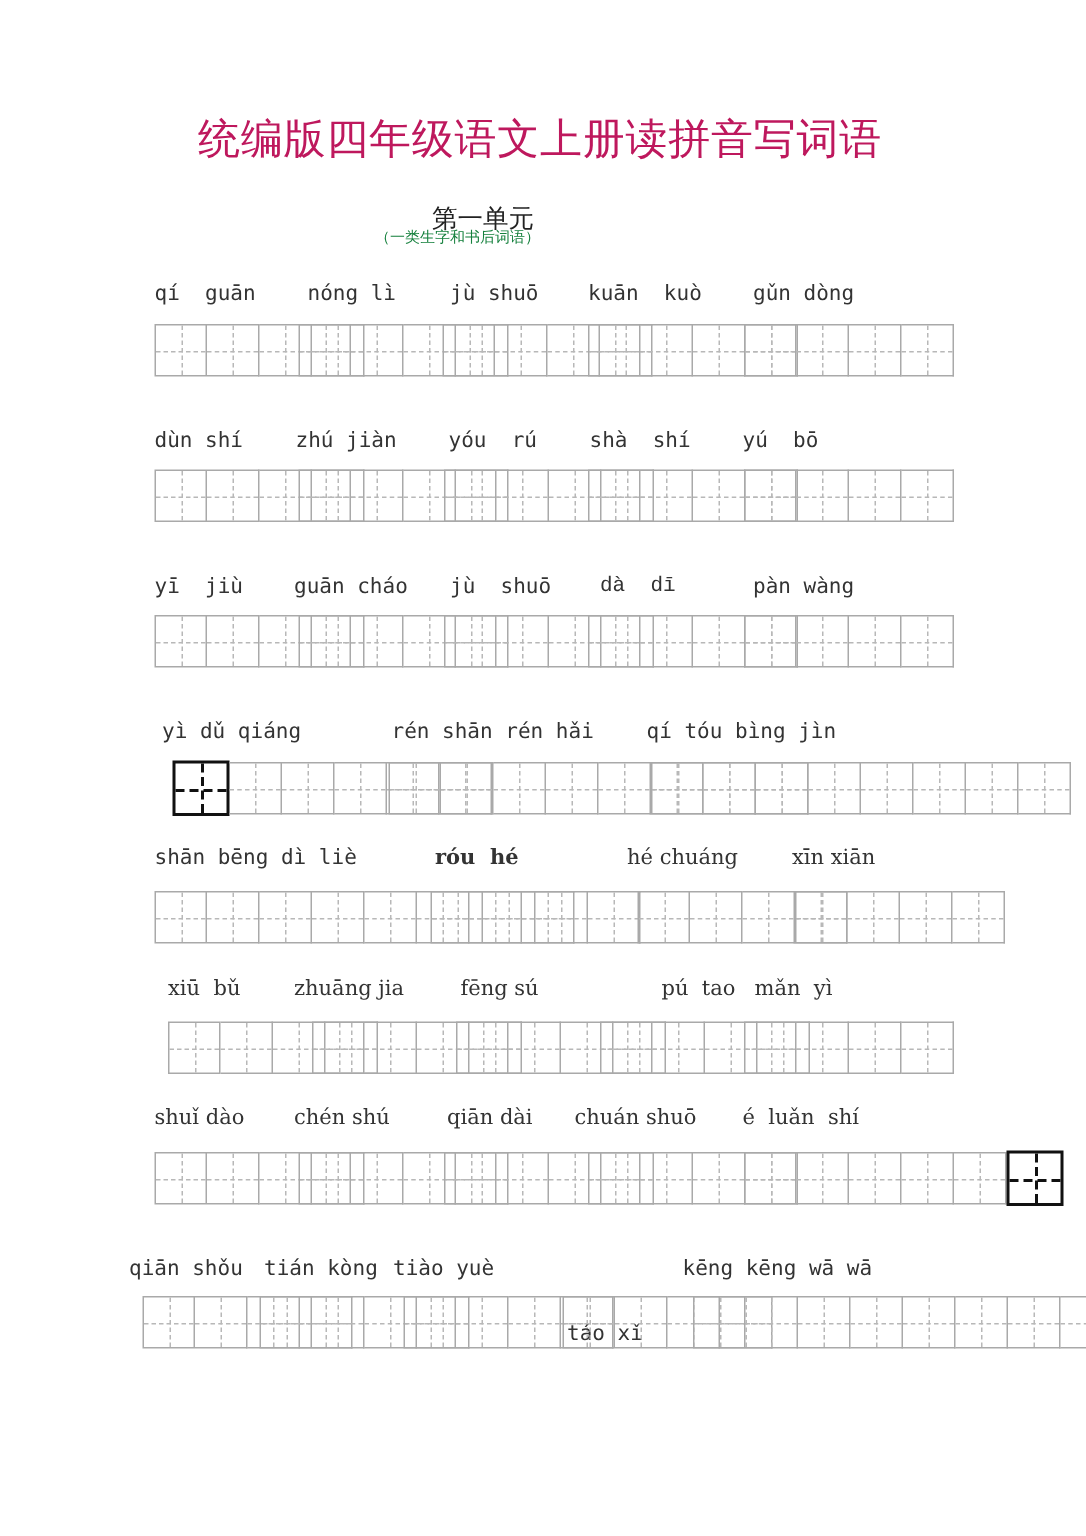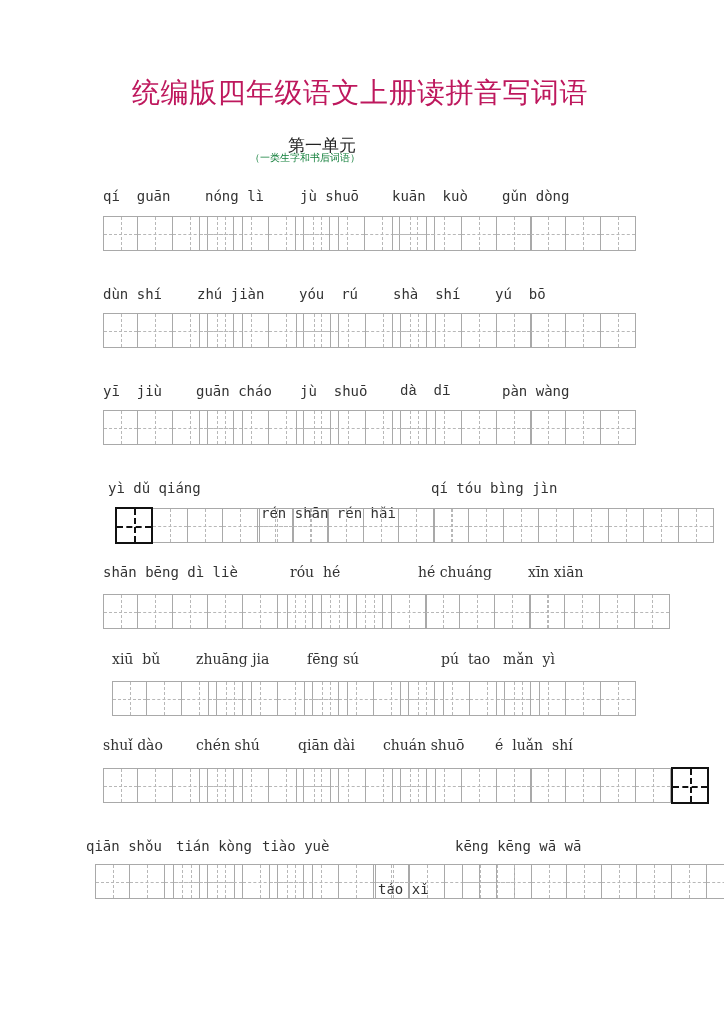--- a/index.html
+++ b/index.html
@@ -133,21 +133,21 @@
     </div>
     <div class="py" style="left: 108px; top: 480px;">yì dǔ qiáng</div>
     <div class="grid" style="left: 115px; top: 508px;">
       <div class="cell bold" style="width: 38px; height: 37px; margin-top: -1px;"></div>
       <div class="cell"></div>
       <div class="cell"></div>
       <div class="cell"></div>
       <div class="cell"></div>
       <div class="cell"></div>
     </div>
-    <div class="py" style="left: 261px; top: 480px; margin-top: 25px;">rén shān rén hǎi</div>
+    <div class="py" style="left: 261px; top: 480px;">rén shān rén hǎi</div>
     <div class="grid" style="left: 259px; top: 508px;">
       <div class="cell"></div>
       <div class="cell"></div>
       <div class="cell"></div>
       <div class="cell"></div>
       <div class="cell"></div>
       <div class="cell"></div>
       <div class="cell"></div>
       <div class="cell"></div>
     </div>
@@ -166,21 +166,21 @@
     <div class="grid" style="left: 103px; top: 594px;">
       <div class="cell"></div>
       <div class="cell"></div>
       <div class="cell"></div>
       <div class="cell"></div>
       <div class="cell"></div>
       <div class="cell"></div>
       <div class="cell"></div>
       <div class="cell"></div>
     </div>
-    <div class="py serif" style="left: 290px; top: 564px;">róu  hé</div>
+    <div class="py serif" style="left: 290px; top: 564px; font-weight: bold;">róu  hé</div>
     <div class="grid" style="left: 287px; top: 594px;">
       <div class="cell"></div>
       <div class="cell"></div>
       <div class="cell"></div>
       <div class="cell"></div>
     </div>
     <div class="py serif" style="left: 418px; top: 564px;">hé chuáng</div>
     <div class="grid" style="left: 425px; top: 594px;">
       <div class="cell"></div>
       <div class="cell"></div>

